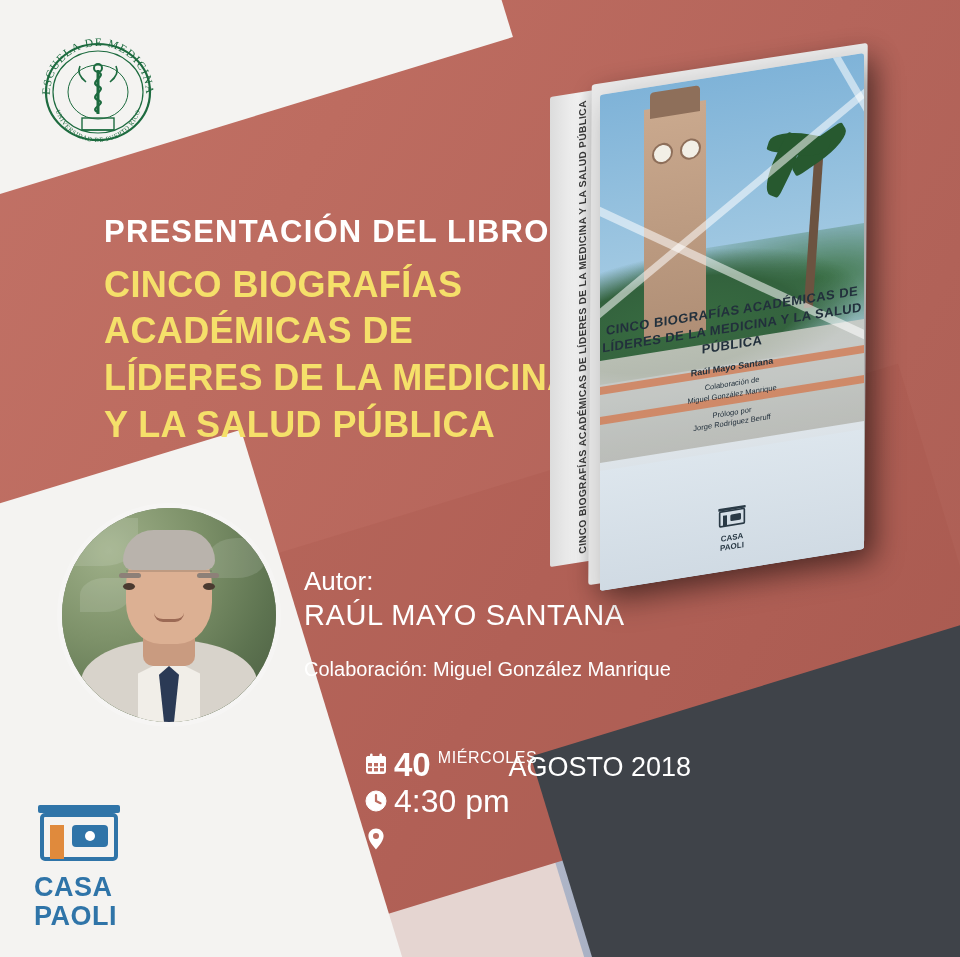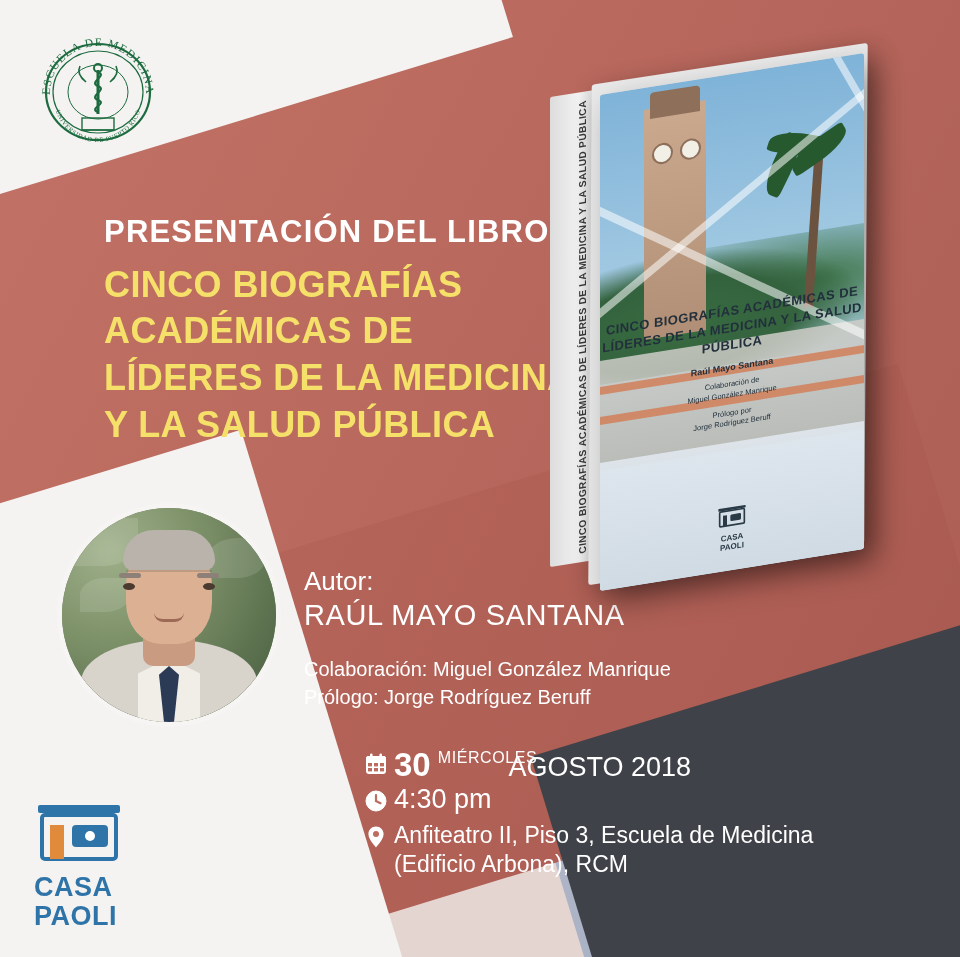--- a/index.html
+++ b/index.html
@@ -315,21 +315,21 @@
     position: relative;
     top: -13px;
     margin-right: -36px;
     text-align: center;
   }
   .date-monthyear {
     font-size: 27px;
     line-height: 1;
   }
   .time-text {
-    font-size: 27px;
+    font-size: 32px;
     line-height: 1.05;
     text-align: right;
   }
   .place-text {
     font-size: 23px;
     line-height: 1.28;
   }
 
   
   .casa-paoli {
@@ -587,42 +587,41 @@
       <div class="p-eye" style="right:38px;"></div>
       <div class="p-glass"></div>
       <div class="p-mouth"></div>
     </div>
   </div>
 
   <div class="author-block">
     <p class="author-label">Autor:</p>
     <p class="author-name">RAÚL MAYO SANTANA</p>
     <p class="credit-line">Colaboración: Miguel González Manrique</p>
-    <p class="credit-line">Prólogo: Jorge Rodríguez Beruff</p>
   </div>
 
   <div class="details">
 
     <div class="detail-row">
       <div class="detail-icon">
         <svg width="24" height="24" viewBox="0 0 24 24" aria-hidden="true">
           <rect x="2" y="4" width="20" height="18" rx="3" fill="#ffffff"></rect>
           <rect x="2" y="4" width="20" height="5" rx="2.5" fill="#ffffff"></rect>
           <rect x="4" y="11" width="4" height="3.4" fill="#bd6c60"></rect>
           <rect x="10" y="11" width="4" height="3.4" fill="#bd6c60"></rect>
           <rect x="16" y="11" width="4" height="3.4" fill="#bd6c60"></rect>
           <rect x="4" y="16" width="4" height="3.4" fill="#bd6c60"></rect>
           <rect x="10" y="16" width="4" height="3.4" fill="#bd6c60"></rect>
           <rect x="16" y="16" width="4" height="3.4" fill="#bd6c60"></rect>
           <rect x="6" y="1.5" width="2.6" height="5" rx="1.3" fill="#ffffff"></rect>
           <rect x="15.4" y="1.5" width="2.6" height="5" rx="1.3" fill="#ffffff"></rect>
         </svg>
       </div>
       <div class="date-line">
-        <span class="date-day">30</span>
+        <span class="date-day">40</span>
         <span class="date-weekday">MIÉRCOLES</span>
         <span class="date-monthyear">AGOSTO 2018</span>
       </div>
     </div>
 
     <div class="detail-row">
       <div class="detail-icon">
         <svg width="24" height="24" viewBox="0 0 24 24" aria-hidden="true">
           <circle cx="12" cy="12" r="10" fill="#ffffff"></circle>
           <circle cx="12" cy="12" r="10" fill="none" stroke="#ffffff" stroke-width="1"></circle>
@@ -631,24 +630,20 @@
       </div>
       <div class="time-text">4:30 pm</div>
     </div>
 
     <div class="detail-row">
       <div class="detail-icon">
         <svg width="24" height="24" viewBox="0 0 24 24" aria-hidden="true">
           <path d="M12 1.6c-4.2 0-7.6 3.3-7.6 7.4 0 5.5 7.6 13.4 7.6 13.4s7.6-7.9 7.6-13.4c0-4.1-3.4-7.4-7.6-7.4z" fill="#ffffff"></path>
           <circle cx="12" cy="9" r="3" fill="#bd6c60"></circle>
         </svg>
-      </div>
-      <div class="place-text">
-        <div>Anfiteatro II, Piso 3, Escuela de Medicina</div>
-        <div>(Edificio Arbona), RCM</div>
       </div>
     </div>
   </div>
 
   <div class="casa-paoli">
     <svg width="90" height="62" viewBox="0 0 90 62" aria-hidden="true">
       <rect x="4" y="4" width="82" height="8" rx="2" fill="#2f74a8"></rect>
       <rect x="8" y="14" width="74" height="44" rx="3" fill="none" stroke="#2f74a8" stroke-width="4"></rect>
       <rect x="16" y="24" width="14" height="34" fill="#e08a3c"></rect>
       <rect x="38" y="24" width="36" height="22" rx="4" fill="#2f74a8"></rect>

